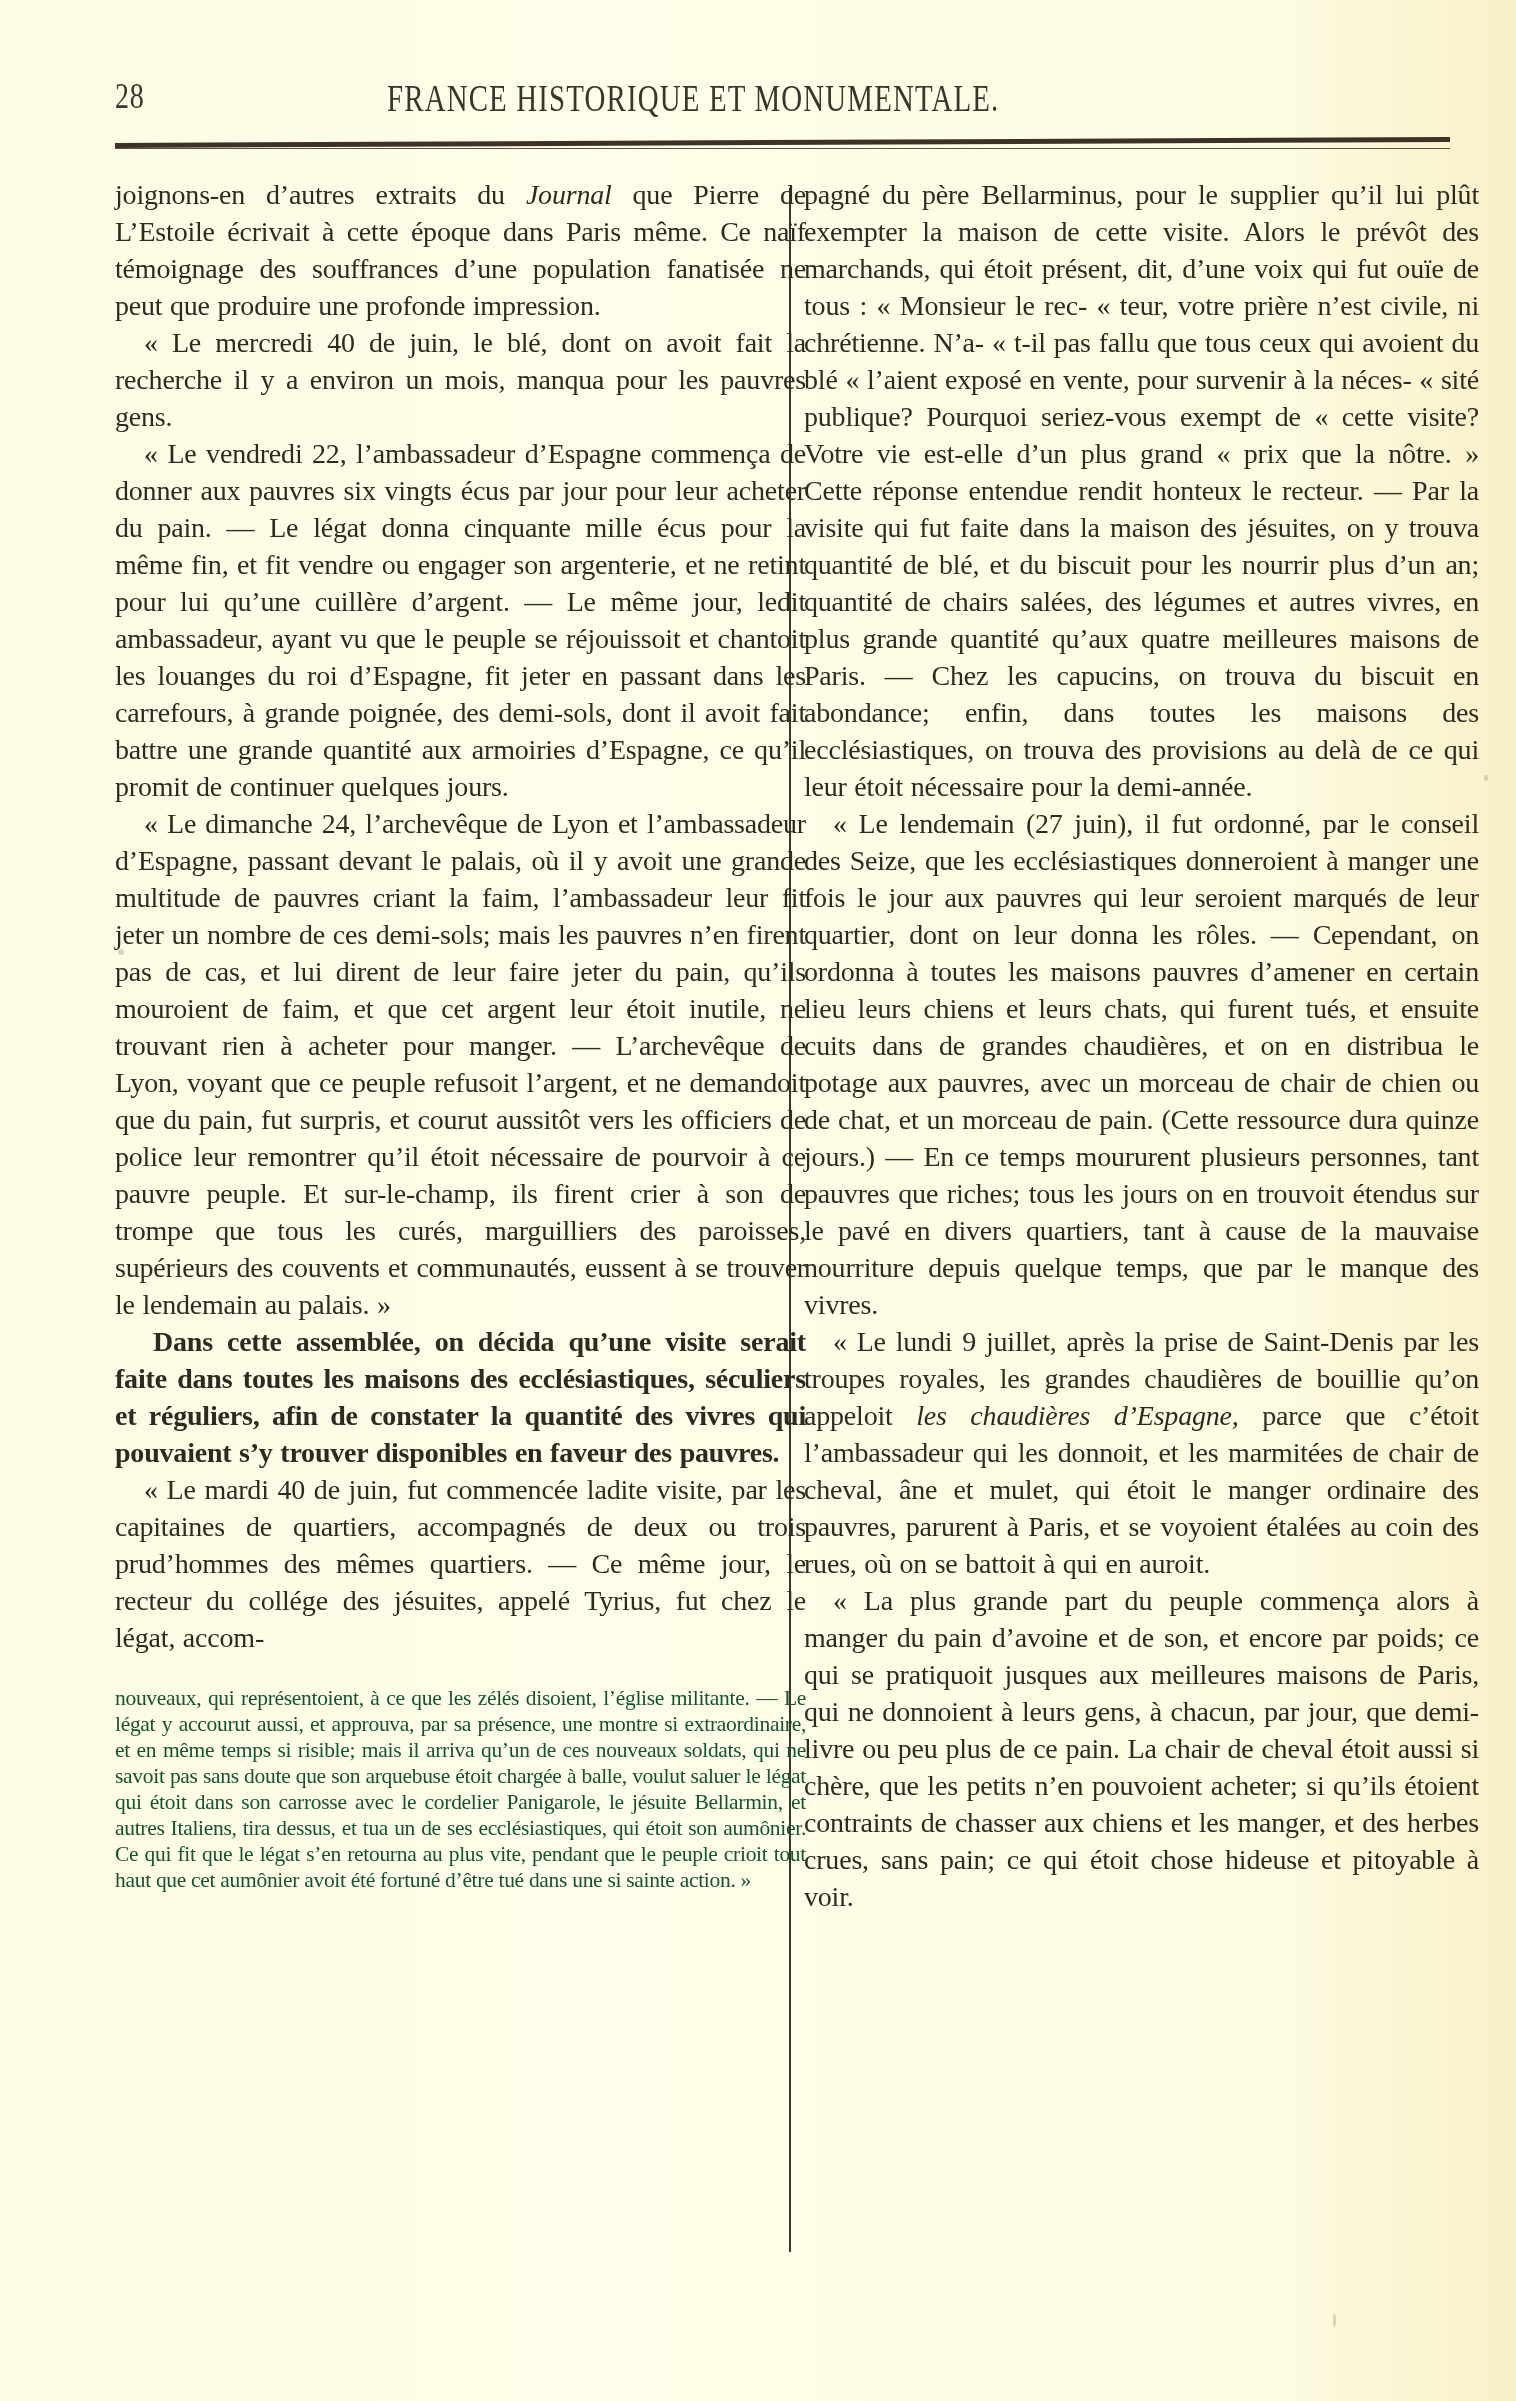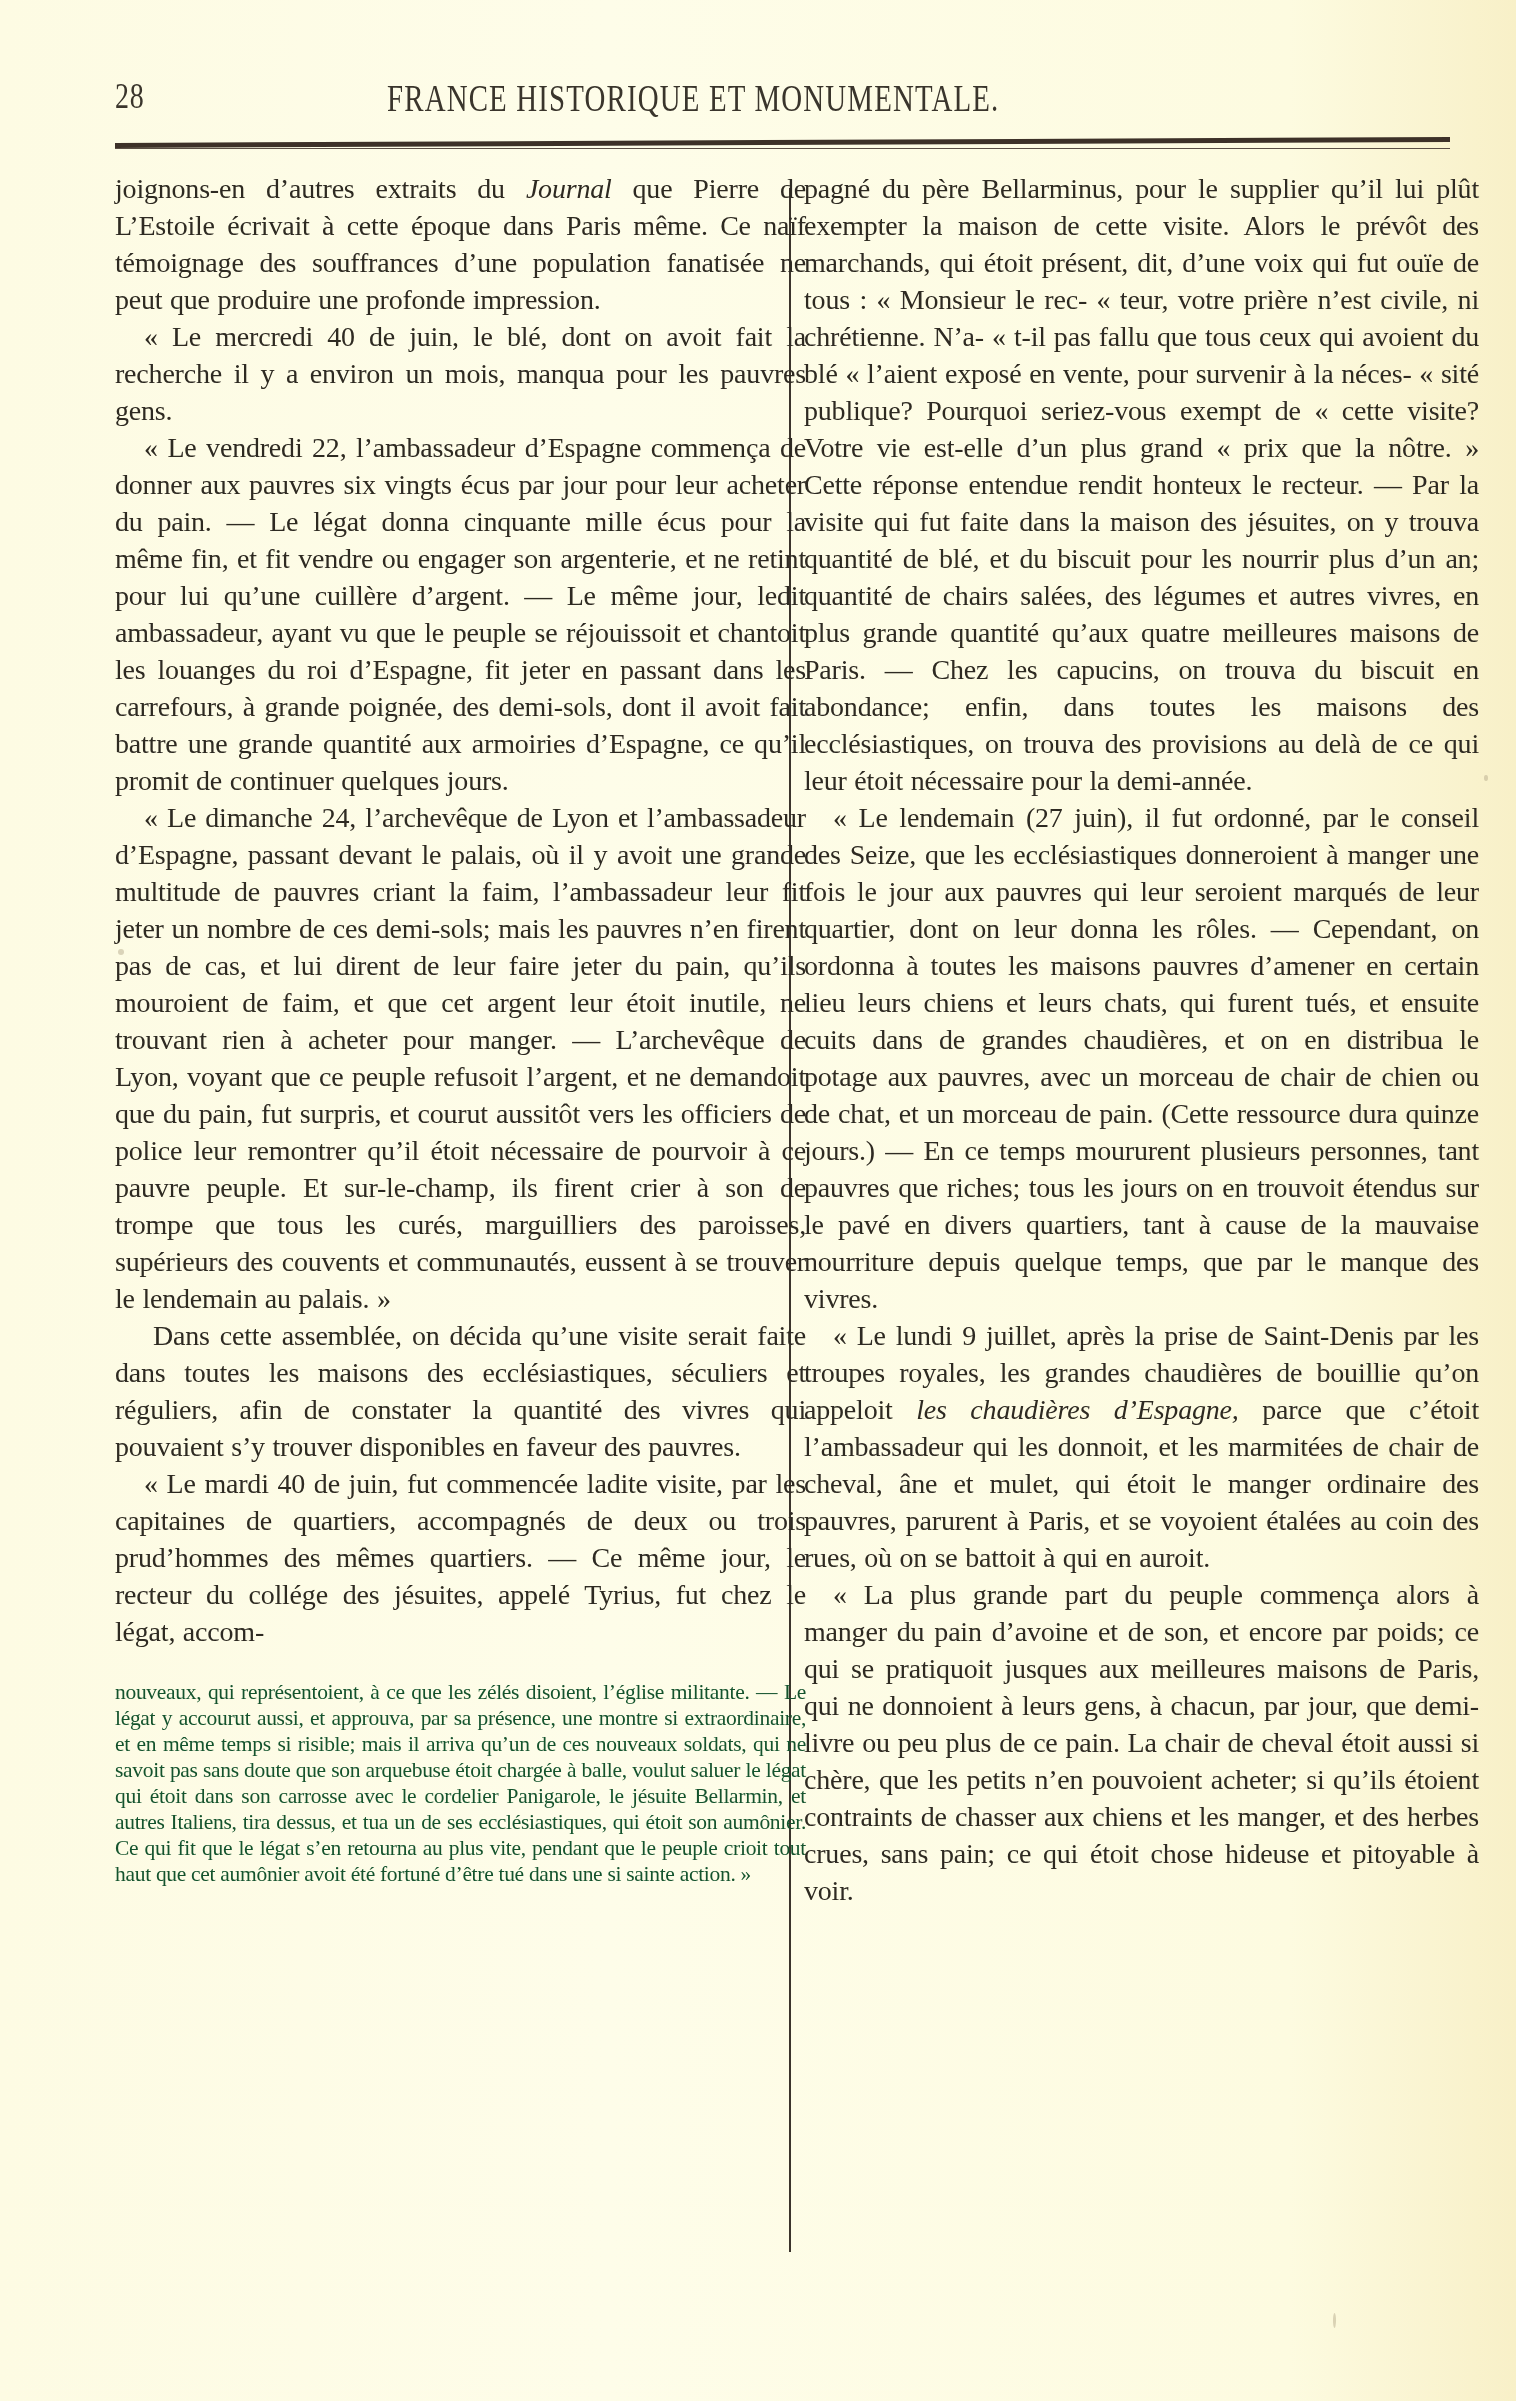--- a/index.html
+++ b/index.html
@@ -59,21 +59,21 @@
       transform: skewY(-0.25deg);
     }
     .head-rule .thin {
       position: absolute;
       left: 0; right: 0; top: 7.7px;
       height: 1.5px;
       background: #5a4e44;
     }
     .column {
       position: absolute;
-      top: 170px;
+      top: 176px;
       width: 691px;
     }
     .col-left { left: 115px; }
     .col-right { left: 804px; width: 675px; }
     .col-divider {
       position: absolute;
       left: 789px;
       top: 188px;
       width: 2.3px;
       height: 2064px;
@@ -84,21 +84,21 @@
       font-size: 28px;
       line-height: 37px;
       text-align: justify;
       text-align-last: left;
       transform-origin: left top;
       letter-spacing: -0.2px;
       word-spacing: 0.8px;
       hyphens: manual;
     }
     .para.indent { text-indent: 29px; }
-    .para.indent-wide { text-indent: 38px; }
+    .para.indent-wide { text-indent: 38px; font-weight: bold; }
     .note-block {
       margin-top: 29px;
     }
     .note {
       margin: 0;
       font-size: 21.5px;
       line-height: 26px;
       text-align: justify;
       letter-spacing: -0.3px;
       color: #14532d;

